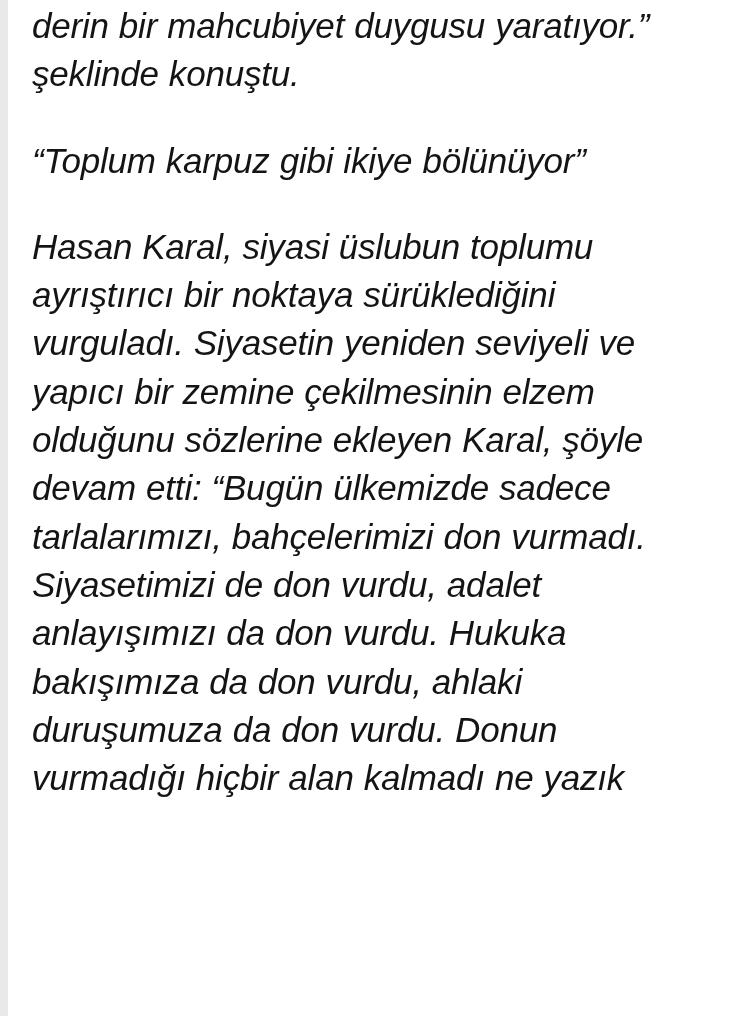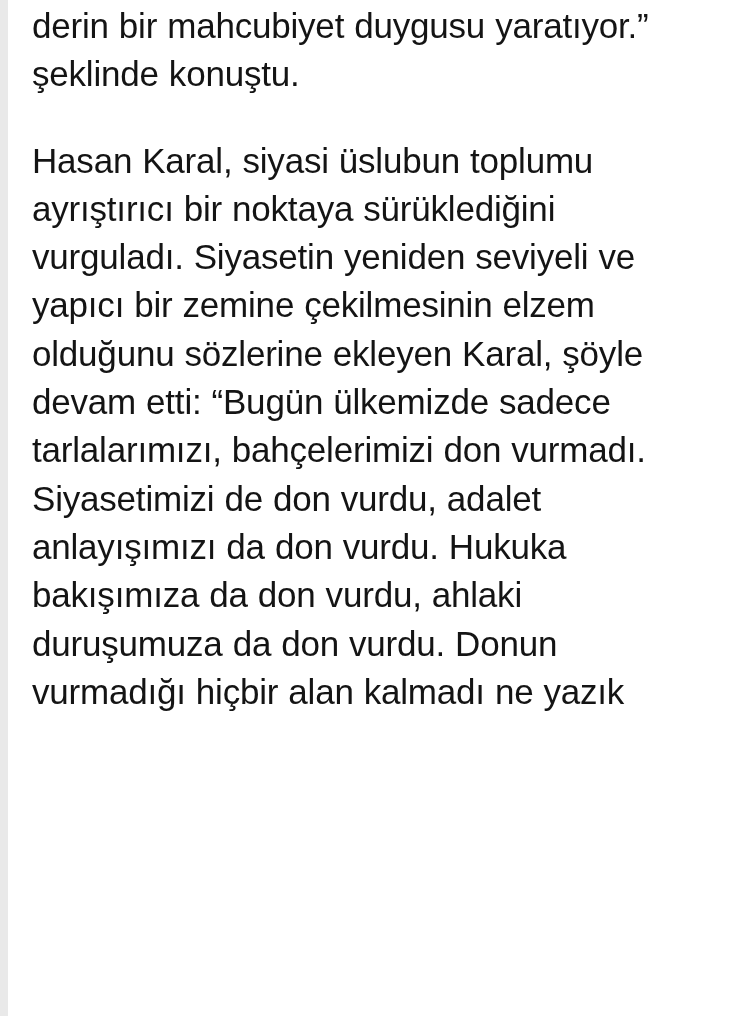--- a/index.html
+++ b/index.html
@@ -13,20 +13,21 @@
     overflow: hidden;
     font-family: "Liberation Sans", sans-serif;
     color: #1a1a1a;
   }
   .page {
     position: relative;
     width: 750px;
     height: 1016px;
     background: #ffffff;
     box-sizing: border-box;
+    font-style: italic;
   }
   .left-gutter {
     position: absolute;
     left: 0;
     top: 0;
     width: 8px;
     height: 1016px;
     background: #e9e9e9;
   }
   .article {
@@ -60,18 +61,19 @@
 <body>
 
 <div class="page">
 
   <div class="left-gutter"></div>
 
   <div class="article">
 
     <p class="para para-continued">derin bir mahcubiyet duygusu yaratıyor.” şeklinde konuştu.</p>
 
+    <p class="para">“Toplum karpuz gibi ikiye bölünüyor”</p>
 
     <p class="para para-clip">Hasan Karal, siyasi üslubun toplumu ayrıştırıcı bir noktaya sürüklediğini vurguladı. Siyasetin yeniden seviyeli ve yapıcı bir zemine çekilmesinin elzem olduğunu sözlerine ekleyen Karal, şöyle devam etti: “Bugün ülkemizde sadece tarlalarımızı, bahçelerimizi don vurmadı. Siyasetimizi de don vurdu, adalet anlayışımızı da don vurdu. Hukuka bakışımıza da don vurdu, ahlaki duruşumuza da don vurdu. Donun vurmadığı hiçbir alan kalmadı ne yazık</p>
 
   </div>
 
 </div>
 
 </body></html>

